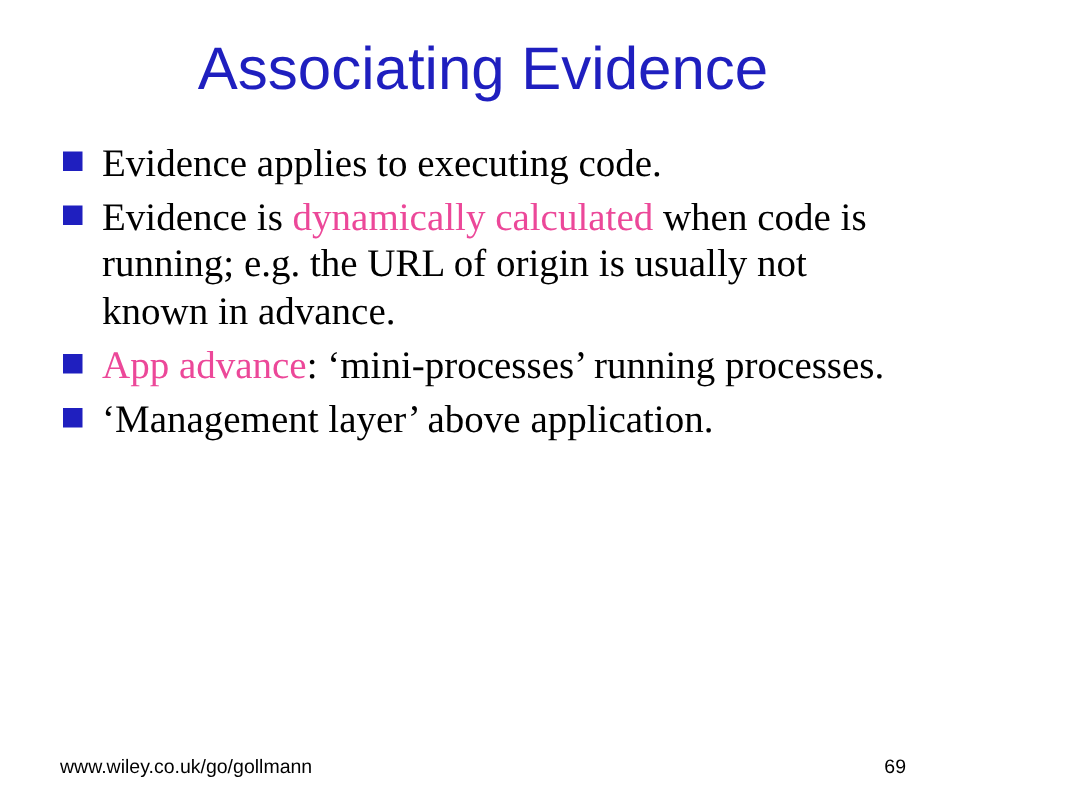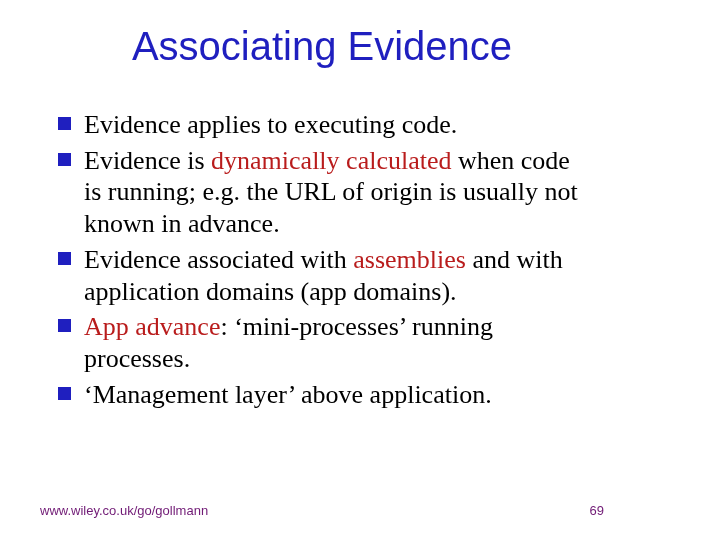--- a/index.html
+++ b/index.html
@@ -26,63 +26,62 @@
     padding-top: 24px;
     padding-bottom: 12px;
     font-weight: 400;
   }
   .body {
     padding: 12px 40px 0 40px;
   }
   ul.bullets {
     list-style: none;
     padding: 0;
-    margin: 16px;
+    margin: 0;
   }
   ul.bullets > li {
     position: relative;
     padding-left: 28px;
     font-size: 26px;
     line-height: 1.22;
     color: #000000;
     margin-bottom: 4px;
   }
   ul.bullets > li::before {
     content: "";
     position: absolute;
     left: 2px;
     top: 8px;
     width: 13px;
     height: 13px;
     background: #1f1fbf;
   }
-  .key { color: #b91c1c; }
+  .key { color: #ec4899; }
   .footer {
     position: absolute;
     bottom: 22px;
     left: 40px;
     right: 40px;
     font-family: Arial, Helvetica, sans-serif;
     font-size: 13px;
-    color: #701a75;
+    color: #000000;
   }
   .footer .url { float: left; }
   .footer .page { float: right; }
 </style>
 </head>
 <body>
 <div class="slide">
 
   <div class="title">Associating Evidence</div>
 
   <div class="body">
     <ul class="bullets">
       <li><span>Evidence applies to executing code.</span><span class="key"></span><span></span></li>
       <li><span>Evidence is </span><span class="key">dynamically calculated</span><span> when code is running; e.g. the URL of origin is usually not known in advance.</span></li>
-      <li><span>Evidence associated with </span><span class="key">assemblies</span><span> and with application domains (app domains).</span></li>
       <li><span></span><span class="key">App advance</span><span>: ‘mini-processes’ running processes.</span></li>
       <li><span>‘Management layer’ above application.</span><span class="key"></span><span></span></li>
     </ul>
   </div>
 
   <div class="footer">
     <span class="url">www.wiley.co.uk/go/gollmann</span>
     <span class="page">69</span>
   </div>
 </div>

